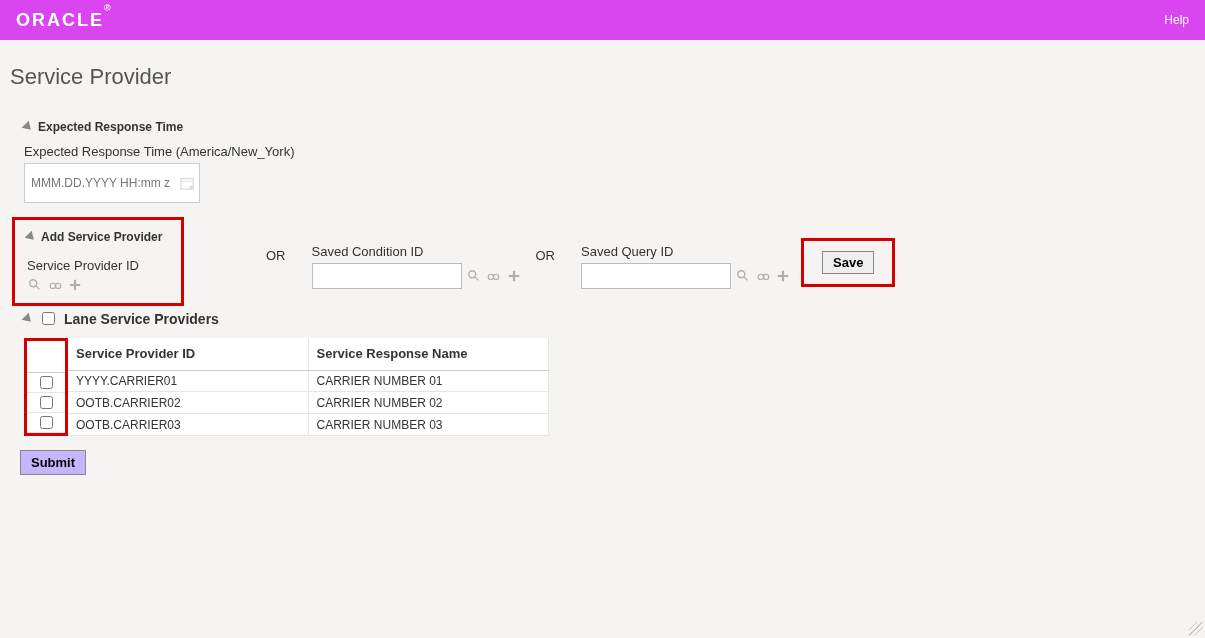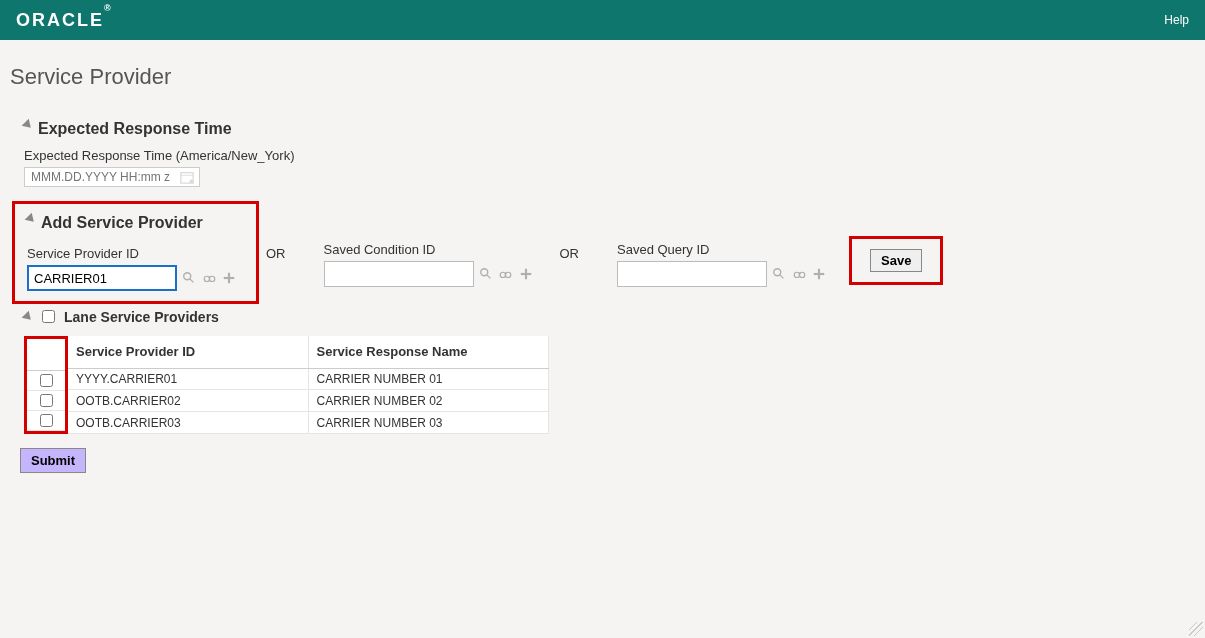--- a/index.html
+++ b/index.html
@@ -1,34 +1,34 @@
 <!DOCTYPE html>
 <html><head>
 <meta charset="utf-8">
 <style>
   * { box-sizing: border-box; }
   html, body { margin:0; padding:0; font-family: Arial, Helvetica, sans-serif; background:#f5f4f2; color:#333; }
-  .topbar { height:40px; background:#0f766e; display:flex; align-items:center; justify-content:space-between; padding:0 16px; }
+  .topbar { height:40px; background:#d946ef; display:flex; align-items:center; justify-content:space-between; padding:0 16px; }
   .logo { color:#fff; font-size:18px; font-weight:bold; letter-spacing:2px; font-family: Arial, sans-serif; }
   .logo sup { font-size:9px; top:-0.8em; position:relative; }
   .help-link { color:#fff; font-size:12px; cursor:pointer; }
   .page { padding:14px 10px; }
   .page-title { font-size:22px; color:#555; font-weight:normal; margin:10px 0 30px 0; }
   .section { margin:6px 0 14px 14px; }
-  .section-header { display:flex; align-items:flex-start; gap:6px; font-weight:bold; font-size:16px; color:#333; margin-bottom:10px; }
+  .section-header { display:flex; align-items:center; gap:6px; font-weight:bold; font-size:12px; color:#333; margin-bottom:10px; }
   .collapse-caret { width:0; height:0; border-left:8px solid #888; border-top:5px solid transparent; border-bottom:5px solid transparent; transform:rotate(45deg); display:inline-block; }
   .field-label { font-size:13px; color:#333; margin-bottom:4px; display:block; }
-  .date-input-wrap { display:inline-flex; align-items:center; border:1px solid #ccc; background:#fff; padding:0 4px; height:20px; }
+  .date-input-wrap { display:inline-flex; align-items:center; border:1px solid #ccc; background:#fff; padding:0 4px; height:40px; }
   .date-input { border:none; outline:none; font-size:12px; color:#888; width:150px; }
   .cal-icon { width:14px; height:14px; opacity:0.55; }
 
   .hl { border:3px solid #d40000; padding:4px 19px 4px 4px; display:inline-block; }
   .hl-save { border:3px solid #d40000; padding:10px 18px; display:inline-block; }
 
-  .row-fields { display:flex; align-items:flex-start; gap:16px; margin-left:14px; }
+  .row-fields { display:flex; align-items:flex-start; gap:4px; margin-left:14px; }
   .or { font-size:13px; color:#333; padding-top:4px; align-self:flex-start; margin-top:0; }
   .field-block { display:flex; flex-direction:column; }
   .input-line { display:flex; align-items:center; gap:4px; }
   .txt-input { height:26px; border:1px solid #bbb; font-size:13px; padding:2px 6px; width:150px; }
   .txt-input.focused { border:1px solid #1a6fc9; box-shadow:0 0 0 1px #1a6fc9 inset; }
   .icon-btn { width:16px; height:16px; opacity:0.55; cursor:pointer; display:inline-flex; align-items:center; justify-content:center; }
   .save-btn { font-size:13px; font-weight:bold; padding:3px 10px; background:#efefef; border:1px solid #888; cursor:pointer; }
   .submit-btn { font-size:13px; font-weight:bold; padding:4px 10px; background:#c4b5fd; border:1px solid #888; cursor:pointer; margin:14px 0 0 10px; }
 
   .lane-section-header { display:flex; align-items:center; gap:6px; font-weight:bold; font-size:14px; color:#333; margin:10px 0 10px 14px; }
@@ -84,21 +84,20 @@
   
   <div style="margin-left:0;">
     <span class="hl" style="margin-left:2px;">
       <div class="section-header" style="margin:6px 0 14px 8px;">
         <span class="collapse-caret"></span>
         <span>Add Service Provider</span>
       </div>
       <div class="field-block" style="margin-left:8px; margin-bottom:6px;">
         <label class="field-label">Service Provider ID</label>
         <div class="input-line">
-          <input class="txt-input focused" value="CARRIER01" style="">
           <span class="icon-btn">
               <svg viewBox="0 0 16 16" width="14" height="14">
                 <circle cx="6" cy="6" r="4" fill="none" stroke="#777" stroke-width="1.6"></circle>
                 <line x1="9" y1="9" x2="13" y2="13" stroke="#777" stroke-width="1.6"></line>
               </svg>
             </span>
           <span class="icon-btn">
               <svg viewBox="0 0 16 16" width="15" height="14">
                 <circle cx="5" cy="9" r="3" fill="none" stroke="#777" stroke-width="1.4"></circle>
                 <circle cx="11" cy="9" r="3" fill="none" stroke="#777" stroke-width="1.4"></circle>

